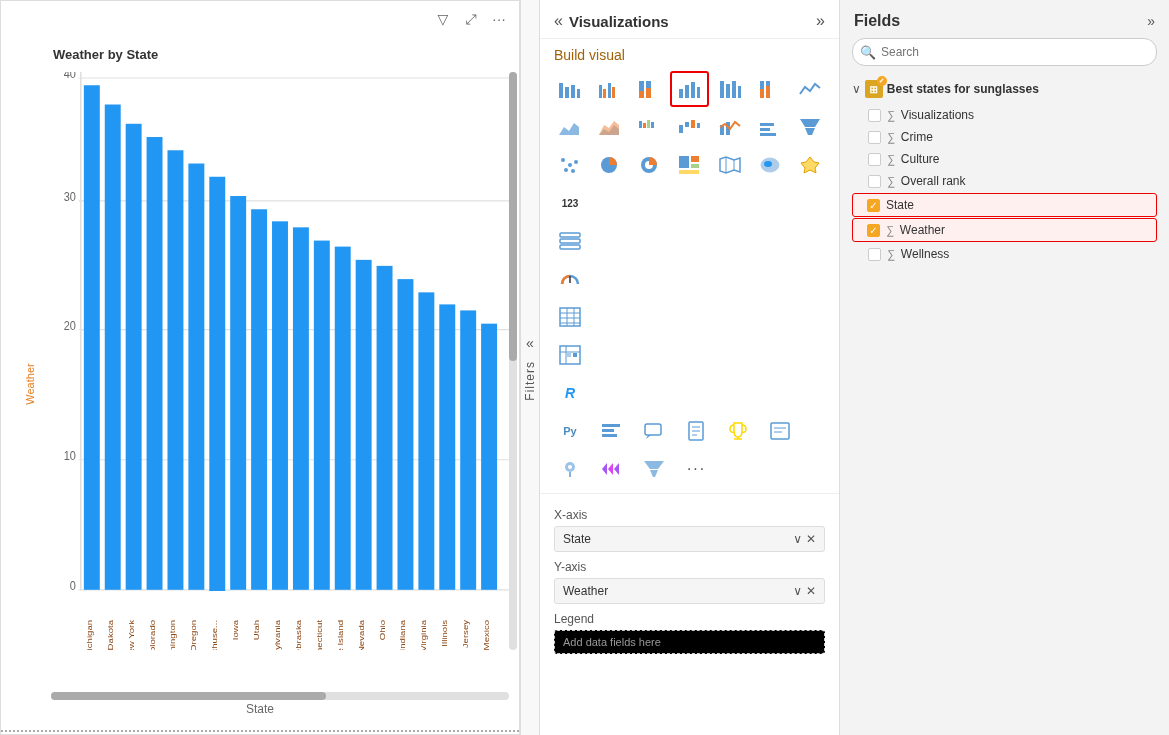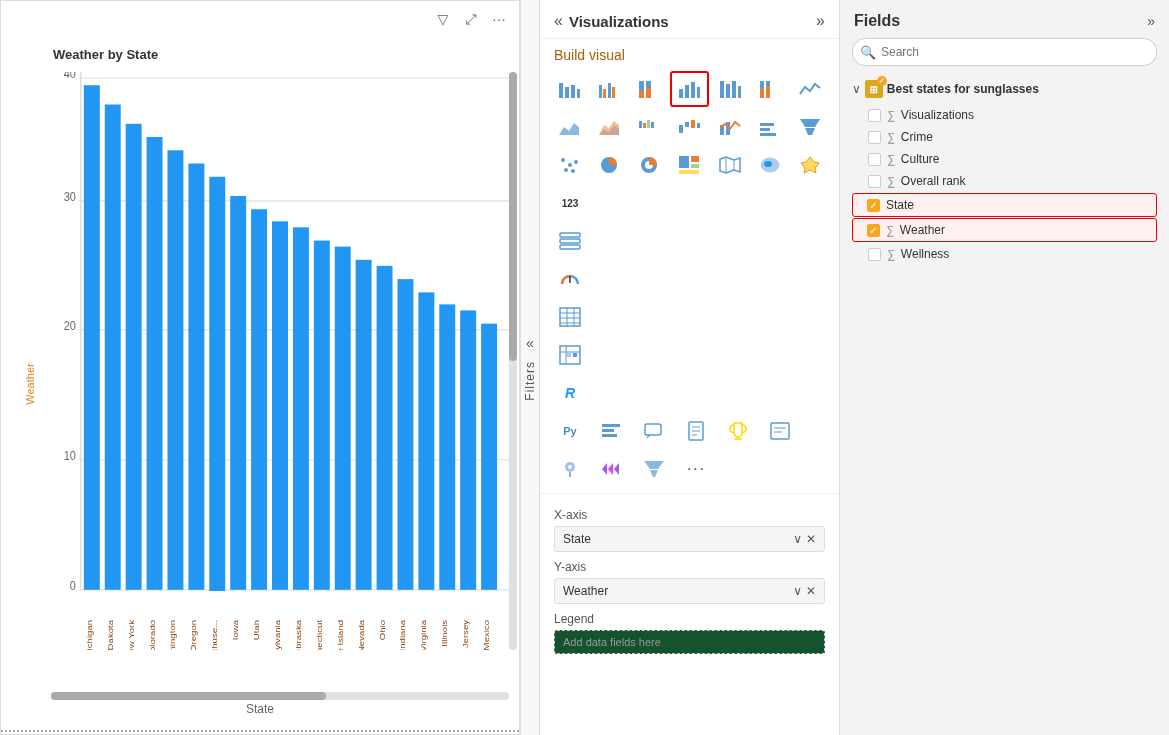--- a/index.html
+++ b/index.html
@@ -175,21 +175,21 @@
       align-items: center;
       justify-content: space-between;
       font-size: 12px;
       color: #333;
       margin-bottom: 4px;
     }
     .axis-field-icons {
       display: flex; gap: 4px; align-items: center;
     }
     .axis-empty {
-      background: #14532d;
+      background: #000000;
       border: 1px dashed #ccc;
       border-radius: 3px;
       padding: 5px 8px;
       font-size: 11px;
       color: #999;
     }
 
     
     .fields-panel {
       width: 329px;

